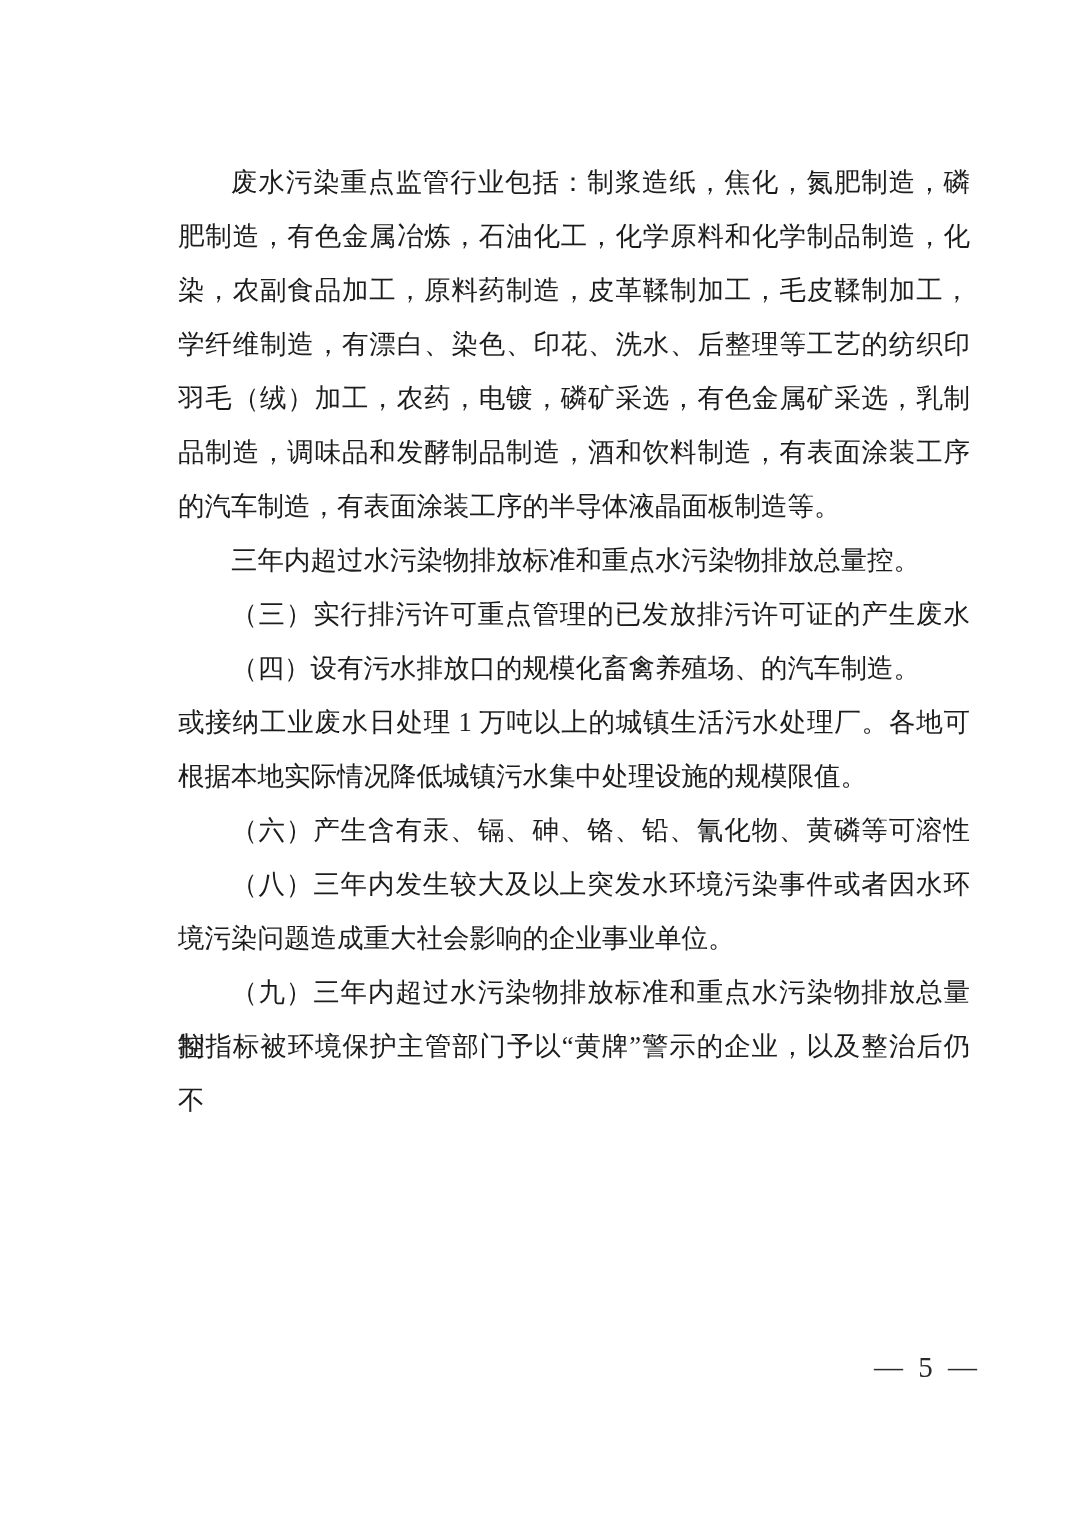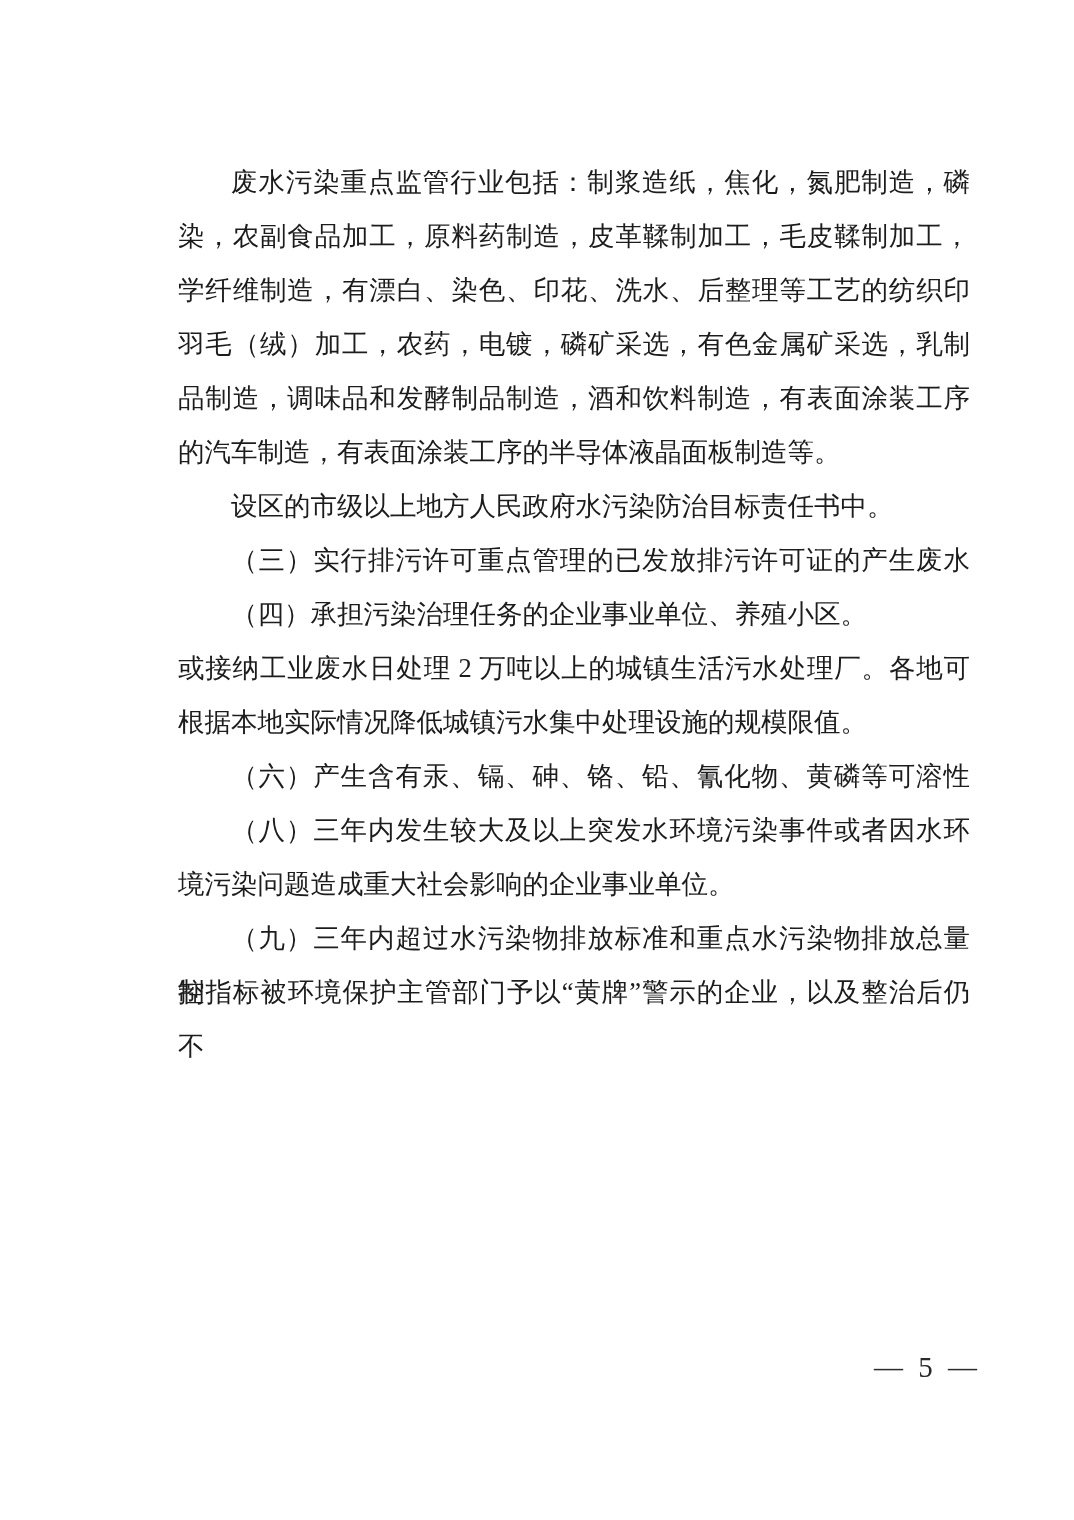--- a/index.html
+++ b/index.html
@@ -50,29 +50,30 @@
     letter-spacing: 4px;
     white-space: nowrap;
   }
 </style>
 </head>
 <body>
 
 <div class="page">
   <div class="text-block">
     <div class="line indent justify">废水污染重点监管行业包括：制浆造纸，焦化，氮肥制造，磷</div>
+    <div class="line justify">肥制造，有色金属冶炼，石油化工，化学原料和化学制品制造，化</div>
     <div class="line justify">染，农副食品加工，原料药制造，皮革鞣制加工，毛皮鞣制加工，</div>
     <div class="line justify">学纤维制造，有漂白、染色、印花、洗水、后整理等工艺的纺织印</div>
     <div class="line justify">羽毛（绒）加工，农药，电镀，磷矿采选，有色金属矿采选，乳制</div>
     <div class="line justify">品制造，调味品和发酵制品制造，酒和饮料制造，有表面涂装工序</div>
     <div class="line plain">的汽车制造，有表面涂装工序的半导体液晶面板制造等。</div>
-    <div class="line indent plain">设区的市级以上地方人民政府水污染防治目标责任书中。</div>
+    <div class="line indent plain">三年内超过水污染物排放标准和重点水污染物排放总量控。</div>
     <div class="line indent justify">（三）实行排污许可重点管理的已发放排污许可证的产生废水</div>
-    <div class="line indent plain">（四）承担污染治理任务的企业事业单位、养殖小区。</div>
-    <div class="line justify">或接纳工业废水日处理 2 万吨以上的城镇生活污水处理厂。各地可</div>
+    <div class="line indent plain">（四）设有污水排放口的规模化畜禽养殖场、的汽车制造。</div>
+    <div class="line justify">或接纳工业废水日处理 1 万吨以上的城镇生活污水处理厂。各地可</div>
     <div class="line plain">根据本地实际情况降低城镇污水集中处理设施的规模限值。</div>
     <div class="line indent justify">（六）产生含有汞、镉、砷、铬、铅、氰化物、黄磷等可溶性</div>
     <div class="line indent justify">（八）三年内发生较大及以上突发水环境污染事件或者因水环</div>
     <div class="line plain">境污染问题造成重大社会影响的企业事业单位。</div>
     <div class="line indent justify">（九）三年内超过水污染物排放标准和重点水污染物排放总量控</div>
     <div class="line justify">制指标被环境保护主管部门予以“黄牌”警示的企业，以及整治后仍不</div>
   </div>
   <div class="footer">— 5 —</div>
 </div>
 

